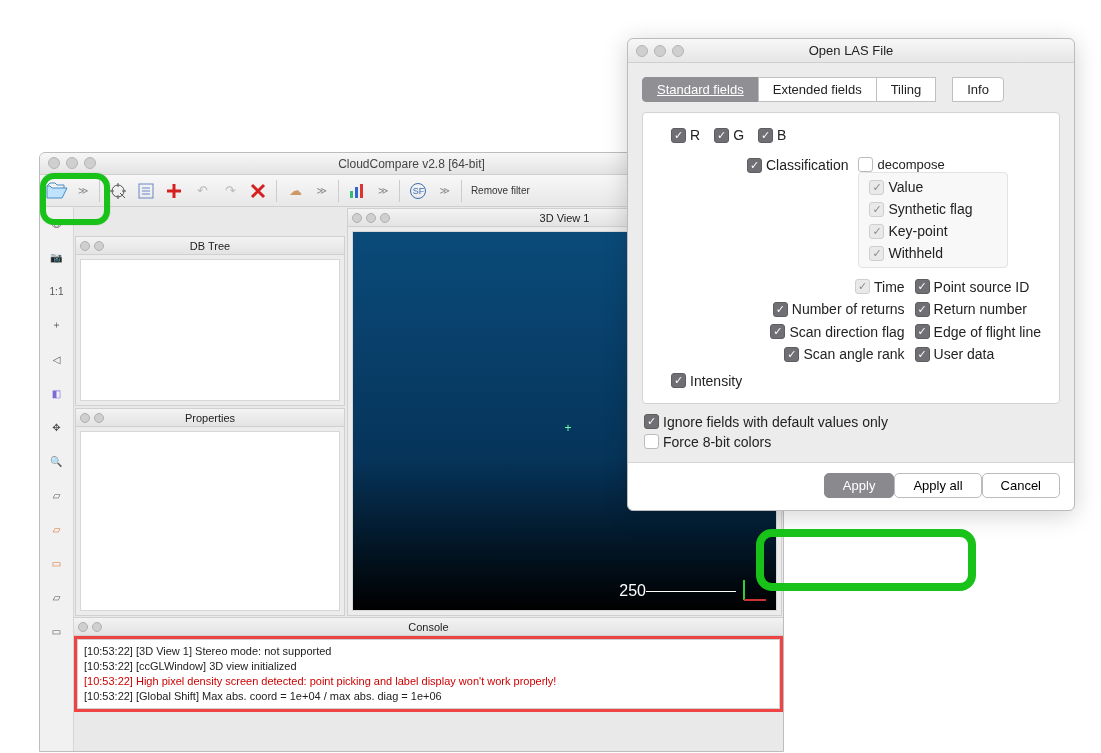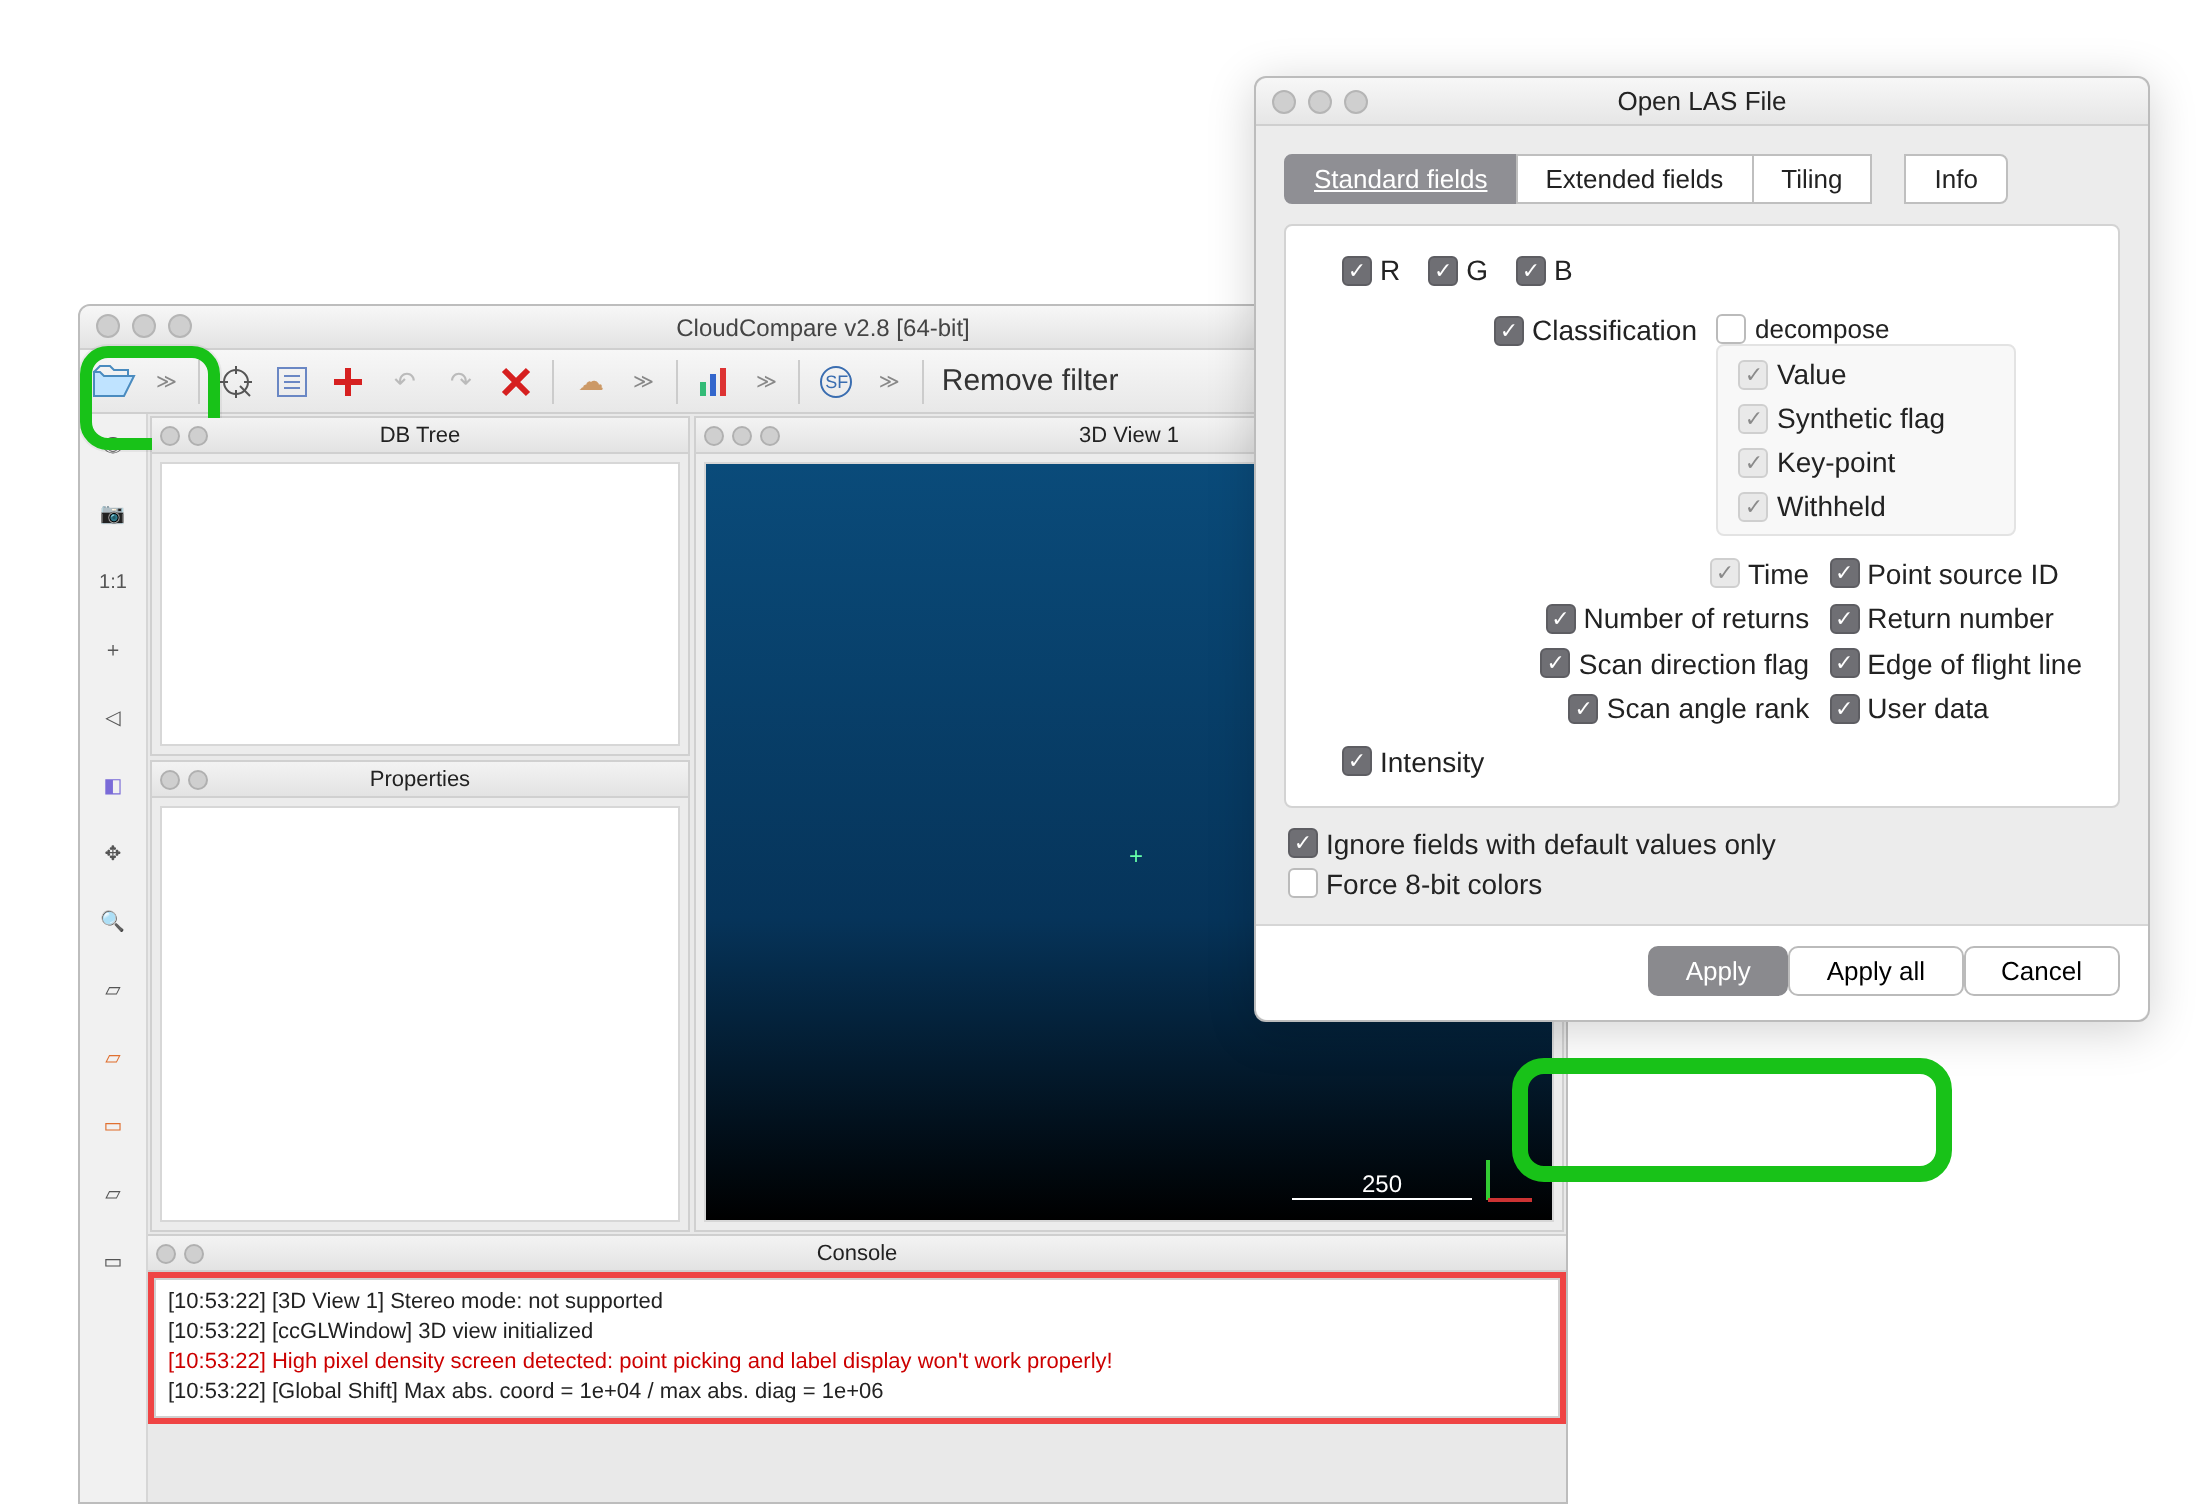--- a/index.html
+++ b/index.html
@@ -48,21 +48,21 @@
     padding: 0 4px;
     gap: 2px;
   }
   .tool-btn {
     width: 26px; height: 26px;
     display: flex; align-items: center; justify-content: center;
     border-radius: 3px;
   }
   .tool-sep { width: 1px; height: 22px; background: #ccc; margin: 0 3px; }
   .tool-more { font-size: 10px; color: #888; padding: 0 6px; }
-  .tool-text { font-size: 15px; color: #333; margin-left: 4px; }
+  .tool-text { font-size: 10px; color: #333; margin-left: 4px; }
 
   .cc-body { display: flex; height: calc(100% - 54px); }
   .cc-leftcol {
     width: 34px;
     background: #f1f1f1;
     border-right: 1px solid #d6d6d6;
     display: flex; flex-direction: column; align-items: center;
     padding-top: 6px; gap: 14px;
     font-size: 10px;
   }
@@ -83,25 +83,25 @@
     background: linear-gradient(#f3f3f3,#e3e3e3);
     border-bottom: 1px solid #d0d0d0;
     display: flex; align-items: center; justify-content: center;
     position: relative;
   }
   .panel-header .pbtn { position: absolute; left: 4px; display:flex; gap:4px; }
   .pbtn span { width:10px;height:10px;border-radius:50%;background:#cfcfcf;border:1px solid #b0b0b0; display:inline-block;}
   .panel-body { flex:1; background:#fff; margin:4px; border:1px solid #d7d7d7; overflow:hidden; position:relative;}
   .view-body { background: linear-gradient(#0a4b7a 0%, #06345a 60%, #000 100%); }
   .view-axis { position:absolute; right:6px; bottom:6px; width:30px; height:30px; }
-  .view-scale { position:absolute; right:40px; bottom:10px; color:#fff; font-size:12px; display:flex; flex-direction:column; align-items:center;}
+  .view-scale { position:absolute; right:40px; bottom:10px; color:#fff; font-size:16px; display:flex; flex-direction:row; align-items:center;}
   .view-scale .bar { width:90px; height:1px; background:#fff; border-top:1px solid #fff;}
 
   .props-panel { height: 232px; width: 270px; }
-  .left-stack { display:flex; flex-direction:column; width:272px; }
+  .left-stack { display:flex; flex-direction:column; width:272px;margin-top:28px; }
 
   .console-panel {
     border-top: 1px solid #cfcfcf;
     background: #ef4444;
   }
   .console-panel .panel-header { justify-content:center; }
   .console-body {
     background:#fff; margin:3px; border:1px solid #d0d0d0;
     padding: 4px 6px; font-size: 11px; line-height: 15px;
     height: 70px; overflow:hidden;

